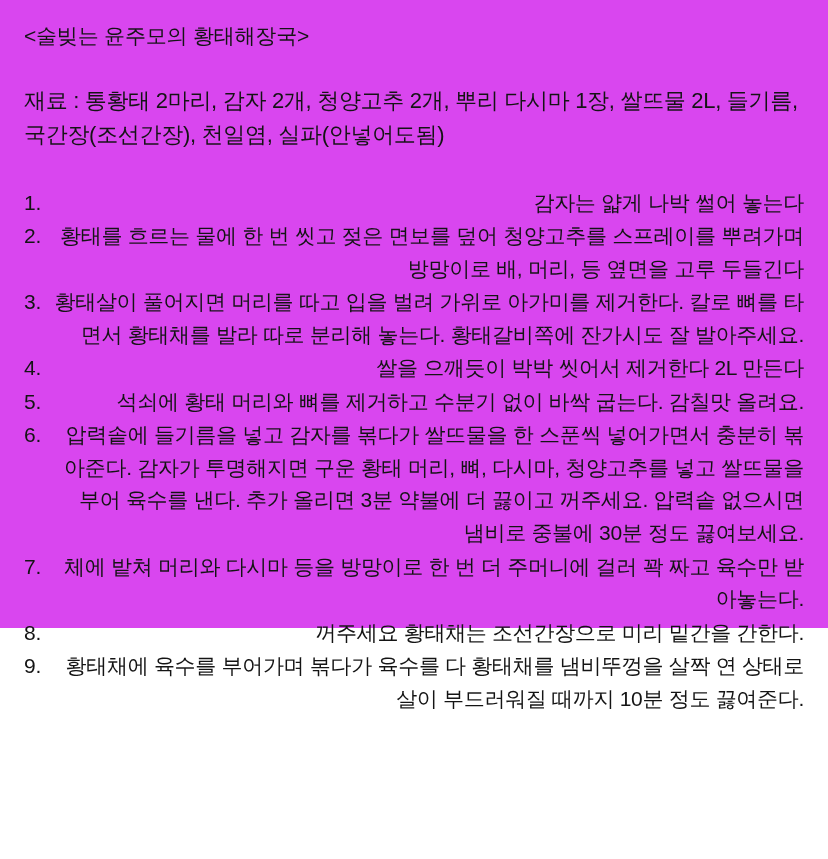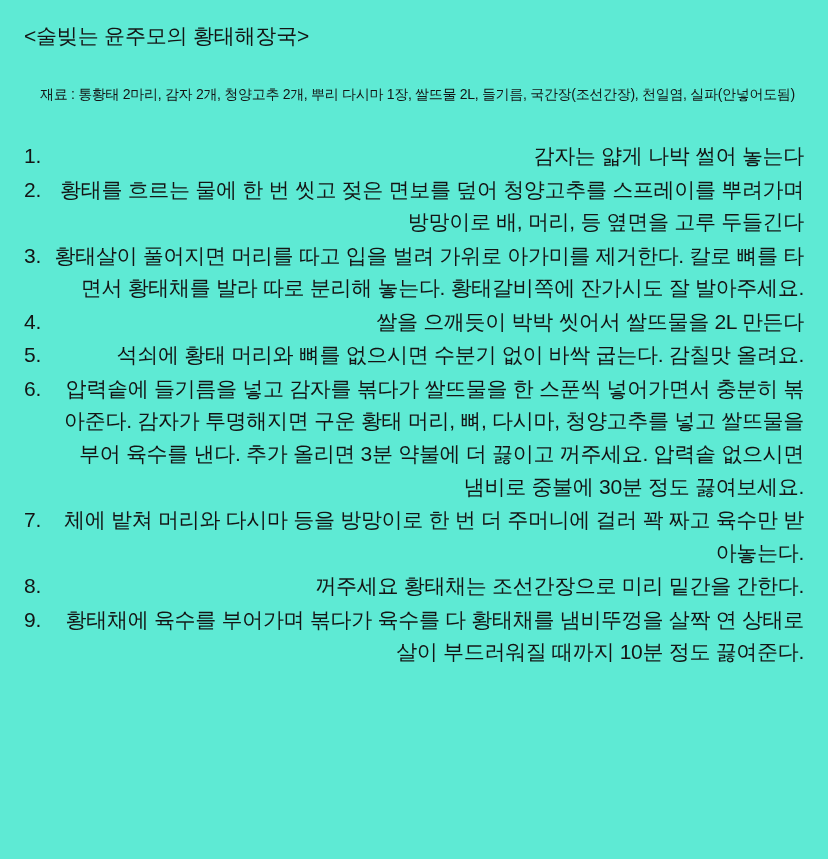--- a/index.html
+++ b/index.html
@@ -10,36 +10,36 @@
   body {
     width: 828px;
     height: 859px;
     overflow: hidden;
     font-family: "Liberation Sans", sans-serif;
     color: #141414;
   }
   .page {
     box-sizing: border-box;
     width: 828px;
-    height: 859px;
+    height: 628px;
     padding: 22px 24px 0 24px;
-    background: #5eead4;
+    background: #d946ef;
   }
   .title {
     font-size: 21px;
     line-height: 1.35;
     font-weight: 400;
     letter-spacing: -0.2px;
     margin: 0 0 34px 0;
   }
   .ingredients {
-    font-size: 14px;
+    font-size: 22px;
     line-height: 1.55;
     letter-spacing: -0.3px;
-    margin: 0 0 34px 16px;
+    margin: 0 0 34px 0;
     word-break: keep-all;
   }
   .steps {
     margin: 0;
     padding: 0;
     list-style: none;
   }
   .step {
     display: flex;
     align-items: flex-start;
@@ -73,25 +73,25 @@
     <li class="step">
       <span class="step-num">2.</span>
       <span class="step-text">황태를 흐르는 물에 한 번 씻고 젖은 면보를 덮어 청양고추를 스프레이를 뿌려가며 방망이로 배, 머리, 등 옆면을 고루 두들긴다</span>
     </li>
     <li class="step">
       <span class="step-num">3.</span>
       <span class="step-text">황태살이 풀어지면 머리를 따고 입을 벌려 가위로 아가미를 제거한다. 칼로 뼈를 타면서 황태채를 발라 따로 분리해 놓는다. 황태갈비쪽에 잔가시도 잘 발아주세요.</span>
     </li>
     <li class="step">
       <span class="step-num">4.</span>
-      <span class="step-text">쌀을 으깨듯이 박박 씻어서 쌀뜨물을 2L 만든다</span>
+      <span class="step-text">쌀을 으깨듯이 박박 씻어서 제거한다 2L 만든다</span>
     </li>
     <li class="step">
       <span class="step-num">5.</span>
-      <span class="step-text">석쇠에 황태 머리와 뼈를 없으시면 수분기 없이 바싹 굽는다. 감칠맛 올려요.</span>
+      <span class="step-text">석쇠에 황태 머리와 뼈를 제거하고 수분기 없이 바싹 굽는다. 감칠맛 올려요.</span>
     </li>
     <li class="step">
       <span class="step-num">6.</span>
       <span class="step-text">압력솥에 들기름을 넣고 감자를 볶다가 쌀뜨물을 한 스푼씩 넣어가면서 충분히 볶아준다. 감자가 투명해지면 구운 황태 머리, 뼈, 다시마, 청양고추를 넣고 쌀뜨물을 부어 육수를 낸다. 추가 올리면 3분 약불에 더 끓이고 꺼주세요. 압력솥 없으시면 냄비로 중불에 30분 정도 끓여보세요.</span>
     </li>
     <li class="step">
       <span class="step-num">7.</span>
       <span class="step-text">체에 밭쳐 머리와 다시마 등을 방망이로 한 번 더 주머니에 걸러 꽉 짜고 육수만 받아놓는다.</span>
     </li>
     <li class="step">

